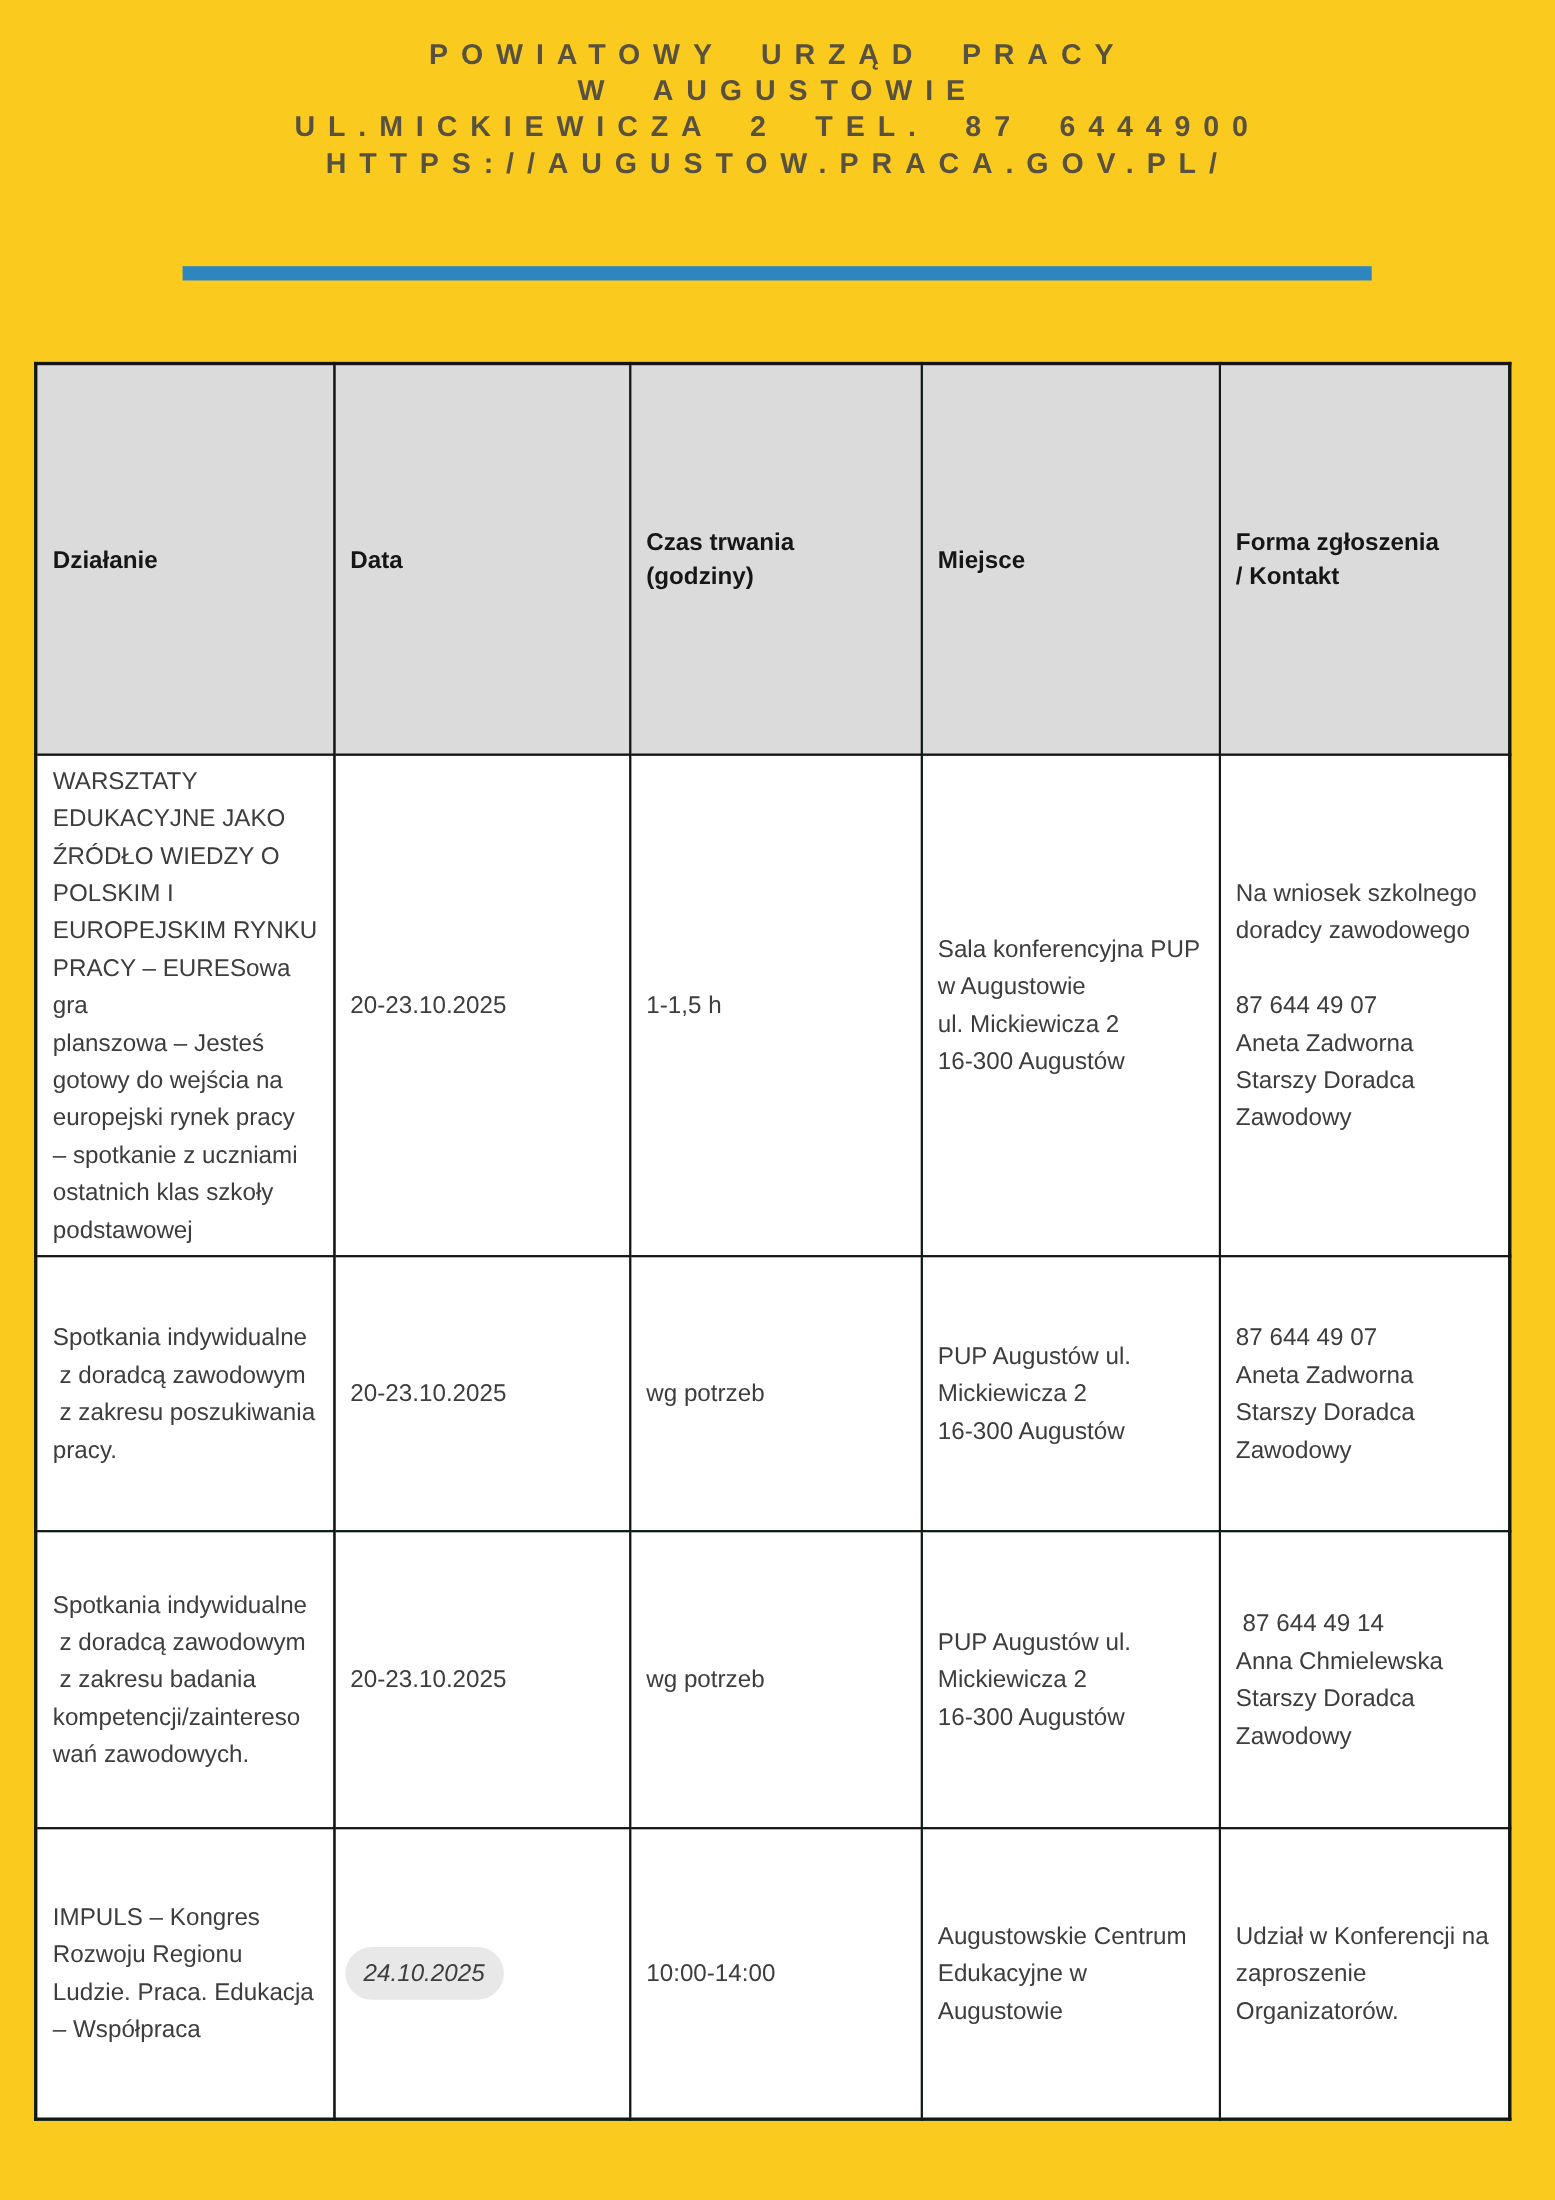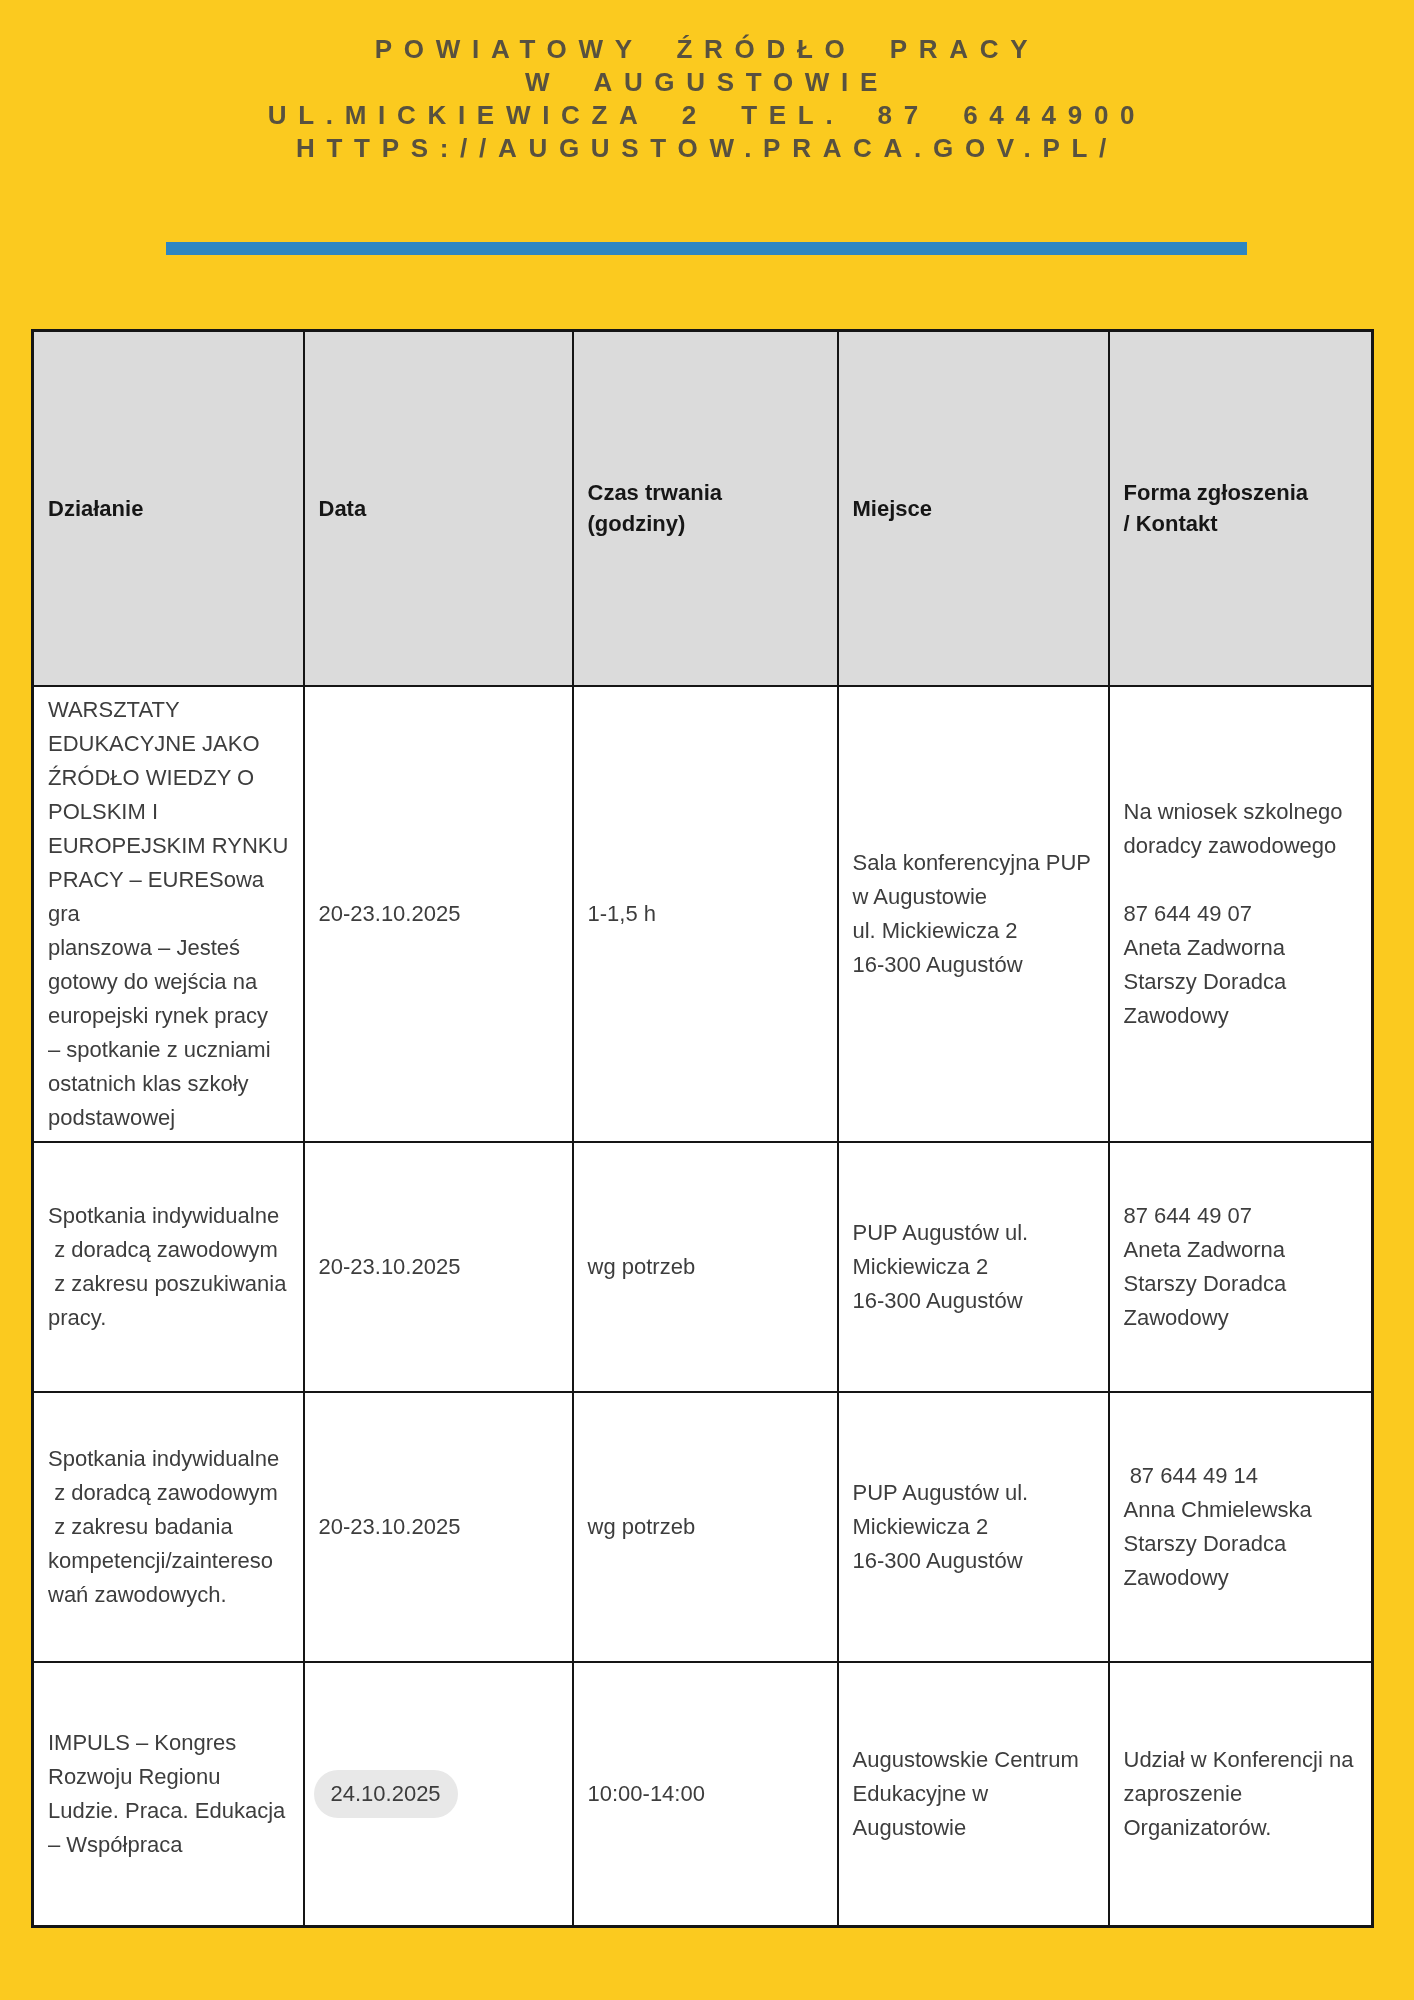--- a/index.html
+++ b/index.html
@@ -63,27 +63,28 @@
   tr.row-0 { height: 420px; padding-left: 28px; }
   tr.row-1 { height: 250px; }
   tr.row-2 { height: 270px; }
   tr.row-3 { height: 265px; padding-left: 33px; }
   .date-value { display: inline-block; }
   .date-pill {
     background: #E8E8E8;
     border-radius: 24px;
     padding: 7px 17px;
     margin-left: -5px;
+    font-style: italic;
   }
 </style>
 </head>
 <body>
 
 <header class="masthead">
-  <div class="masthead-line">POWIATOWY ŹRÓDŁO PRACY</div>
+  <div class="masthead-line">POWIATOWY URZĄD PRACY</div>
   <div class="masthead-line">W AUGUSTOWIE</div>
   <div class="masthead-line">UL.MICKIEWICZA 2 TEL. 87 6444900</div>
   <div class="masthead-line">HTTPS://AUGUSTOW.PRACA.GOV.PL/</div>
 </header>
 
 <div class="accent-bar"></div>
 
 <table class="schedule">
   <colgroup>
     <col style="width:271px">

